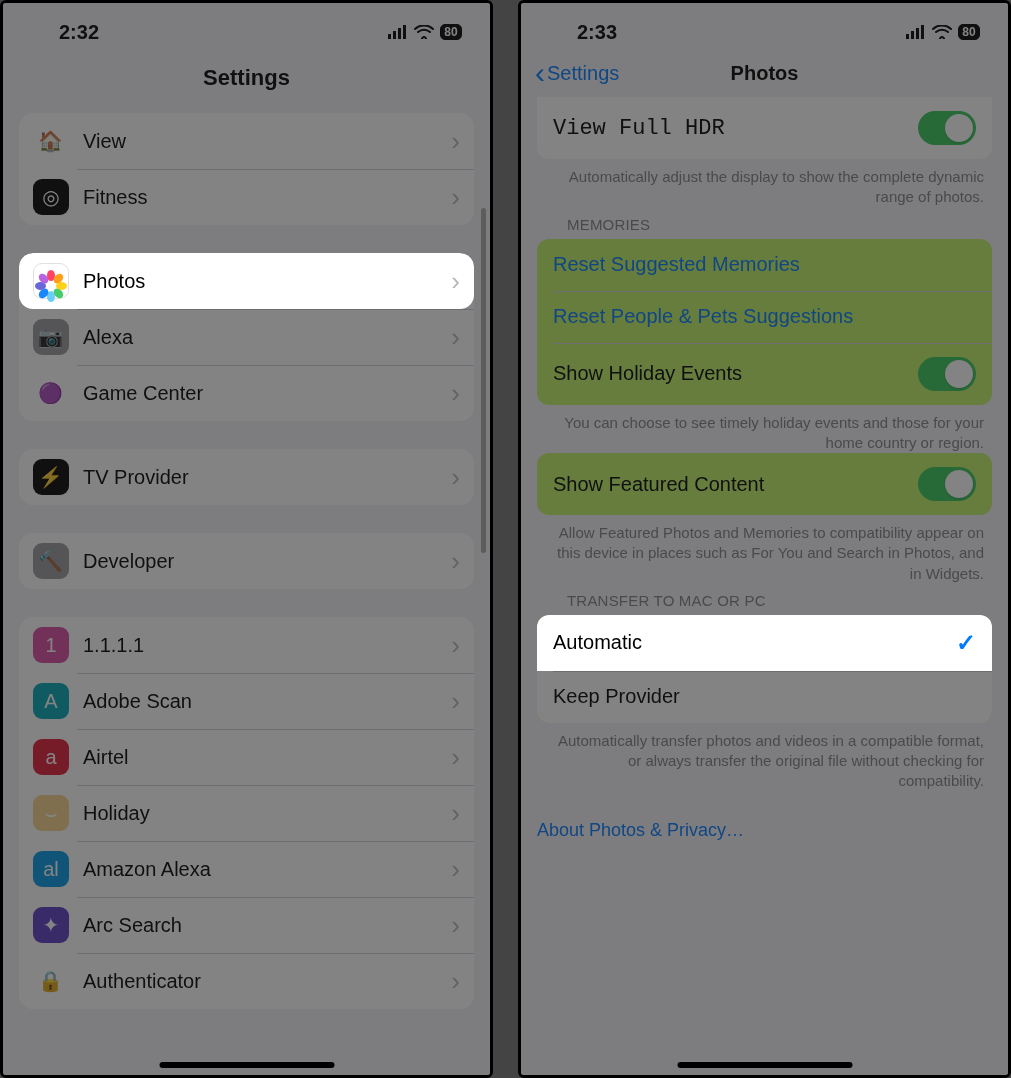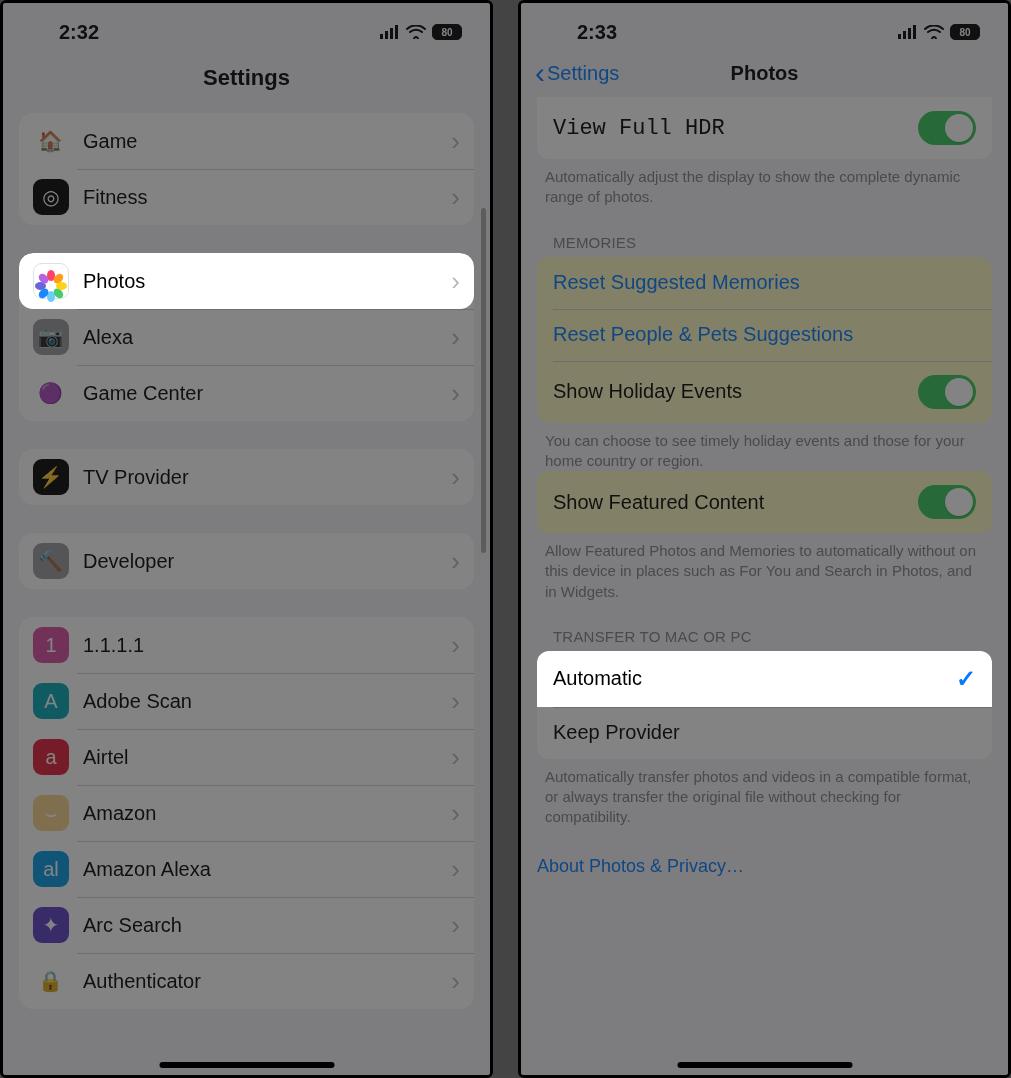--- a/index.html
+++ b/index.html
@@ -36,23 +36,23 @@
     font-weight: 600;
     font-size: 20px;
   }
   .status-right { display: flex; gap: 6px; align-items: center; }
   .batt {
     display: inline-flex;
     align-items: center;
     border: 1.6px solid #000;
     border-radius: 5px;
     height: 16px;
-    width: 30px;
+    width: 22px;
     padding: 1px;
-    font-size: 10px;
+    font-size: 12px;
     font-weight: 700;
     justify-content: center;
     background: #000;
     color: #fff;
   }
   
   .nav-title {
     text-align: center;
     font-size: 22px;
     font-weight: 600;
@@ -136,21 +136,21 @@
   .nav2-title {
     position: absolute;
     left: 0; right: 0;
     text-align: center;
     font-size: 20px;
     font-weight: 600;
     pointer-events: none;
   }
   .card {
     margin: 0 16px;
-    background: #fef9c3;
+    background: #bef264;
     border-radius: 12px;
     overflow: hidden;
   }
   .prow {
     display: flex;
     align-items: center;
     padding: 14px 16px;
     min-height: 52px;
     position: relative;
   }
@@ -174,29 +174,30 @@
     position: absolute;
     right: 3px; top: 3px;
     width: 28px; height: 28px;
     background: #fff;
     border-radius: 50%;
     box-shadow: 0 1px 2px rgba(0,0,0,0.2);
   }
   .section-head {
     font-size: 15px;
     color: #808086;
-    padding: 0 32px 6px;
-    margin-top: 26px;
+    padding: 0 46px 6px;
+    margin-top: 8px;
     letter-spacing: 0.2px;
   }
   .footer {
     font-size: 15px;
     color: #808086;
     padding: 8px 24px 0;
     line-height: 1.35;
+    text-align: right;
   }
   .check { color: #007aff; font-size: 24px; font-weight: 700; }
   .highlight2 {
     position: relative;
     z-index: 100;
     background: #fff;
     gap: 44px;
   }
   .top-card {
     margin: 0 16px;
@@ -238,21 +239,21 @@
           </svg>
       </span>
       <span class="batt">80</span>
     </div>
   </div>
   <div class="nav-title">Settings</div>
   <div id="left-groups">
       <div class="group" style="margin-top: 6px;">
         <div class="row">
           <div class="app-icon" style="background: rgb(255, 255, 255); color: rgb(85, 85, 85);">🏠</div>
-          <span class="row-label">Game</span>
+          <span class="row-label">View</span>
           <span class="chev">›</span>
         </div>
         <div class="row">
           <div class="app-icon" style="background: rgb(0, 0, 0);">◎</div>
           <span class="row-label">Fitness</span>
           <span class="chev">›</span>
         </div>
       </div>
       <div class="group">
         <div class="row highlight">
@@ -307,21 +308,21 @@
           <span class="row-label">Adobe Scan</span>
           <span class="chev">›</span>
         </div>
         <div class="row">
           <div class="app-icon" style="background: rgb(226, 25, 55);">a</div>
           <span class="row-label">Airtel</span>
           <span class="chev">›</span>
         </div>
         <div class="row">
           <div class="app-icon" style="background: rgb(245, 210, 140);">⌣</div>
-          <span class="row-label">Amazon</span>
+          <span class="row-label">Holiday</span>
           <span class="chev">›</span>
         </div>
         <div class="row">
           <div class="app-icon" style="background: rgb(0, 153, 229);">al</div>
           <span class="row-label">Amazon Alexa</span>
           <span class="chev">›</span>
         </div>
         <div class="row">
           <div class="app-icon" style="background: rgb(91, 60, 196);">✦</div>
           <span class="row-label">Arc Search</span>
@@ -389,21 +390,21 @@
     </div>
   </div>
   <div class="footer">You can choose to see timely holiday events and those for your home country or region.</div>
 
   <div class="card">
     <div class="prow">
       <span class="prow-label">Show Featured Content</span>
       <div class="toggle"></div>
     </div>
   </div>
-  <div class="footer">Allow Featured Photos and Memories to automatically without on this device in places such as For You and Search in Photos, and in Widgets.</div>
+  <div class="footer">Allow Featured Photos and Memories to compatibility appear on this device in places such as For You and Search in Photos, and in Widgets.</div>
 
   <div class="section-head">TRANSFER TO MAC OR PC</div>
   <div class="card" style="overflow:visible">
     <div class="prow highlight2" style="border-radius:12px 12px 0 0">
       <span class="prow-label">Automatic</span>
       <span class="check">✓</span>
     </div>
     <div class="prow" style="border-radius:0 0 12px 12px;background:#fff">
       <span class="prow-label">Keep Provider</span>
     </div>

